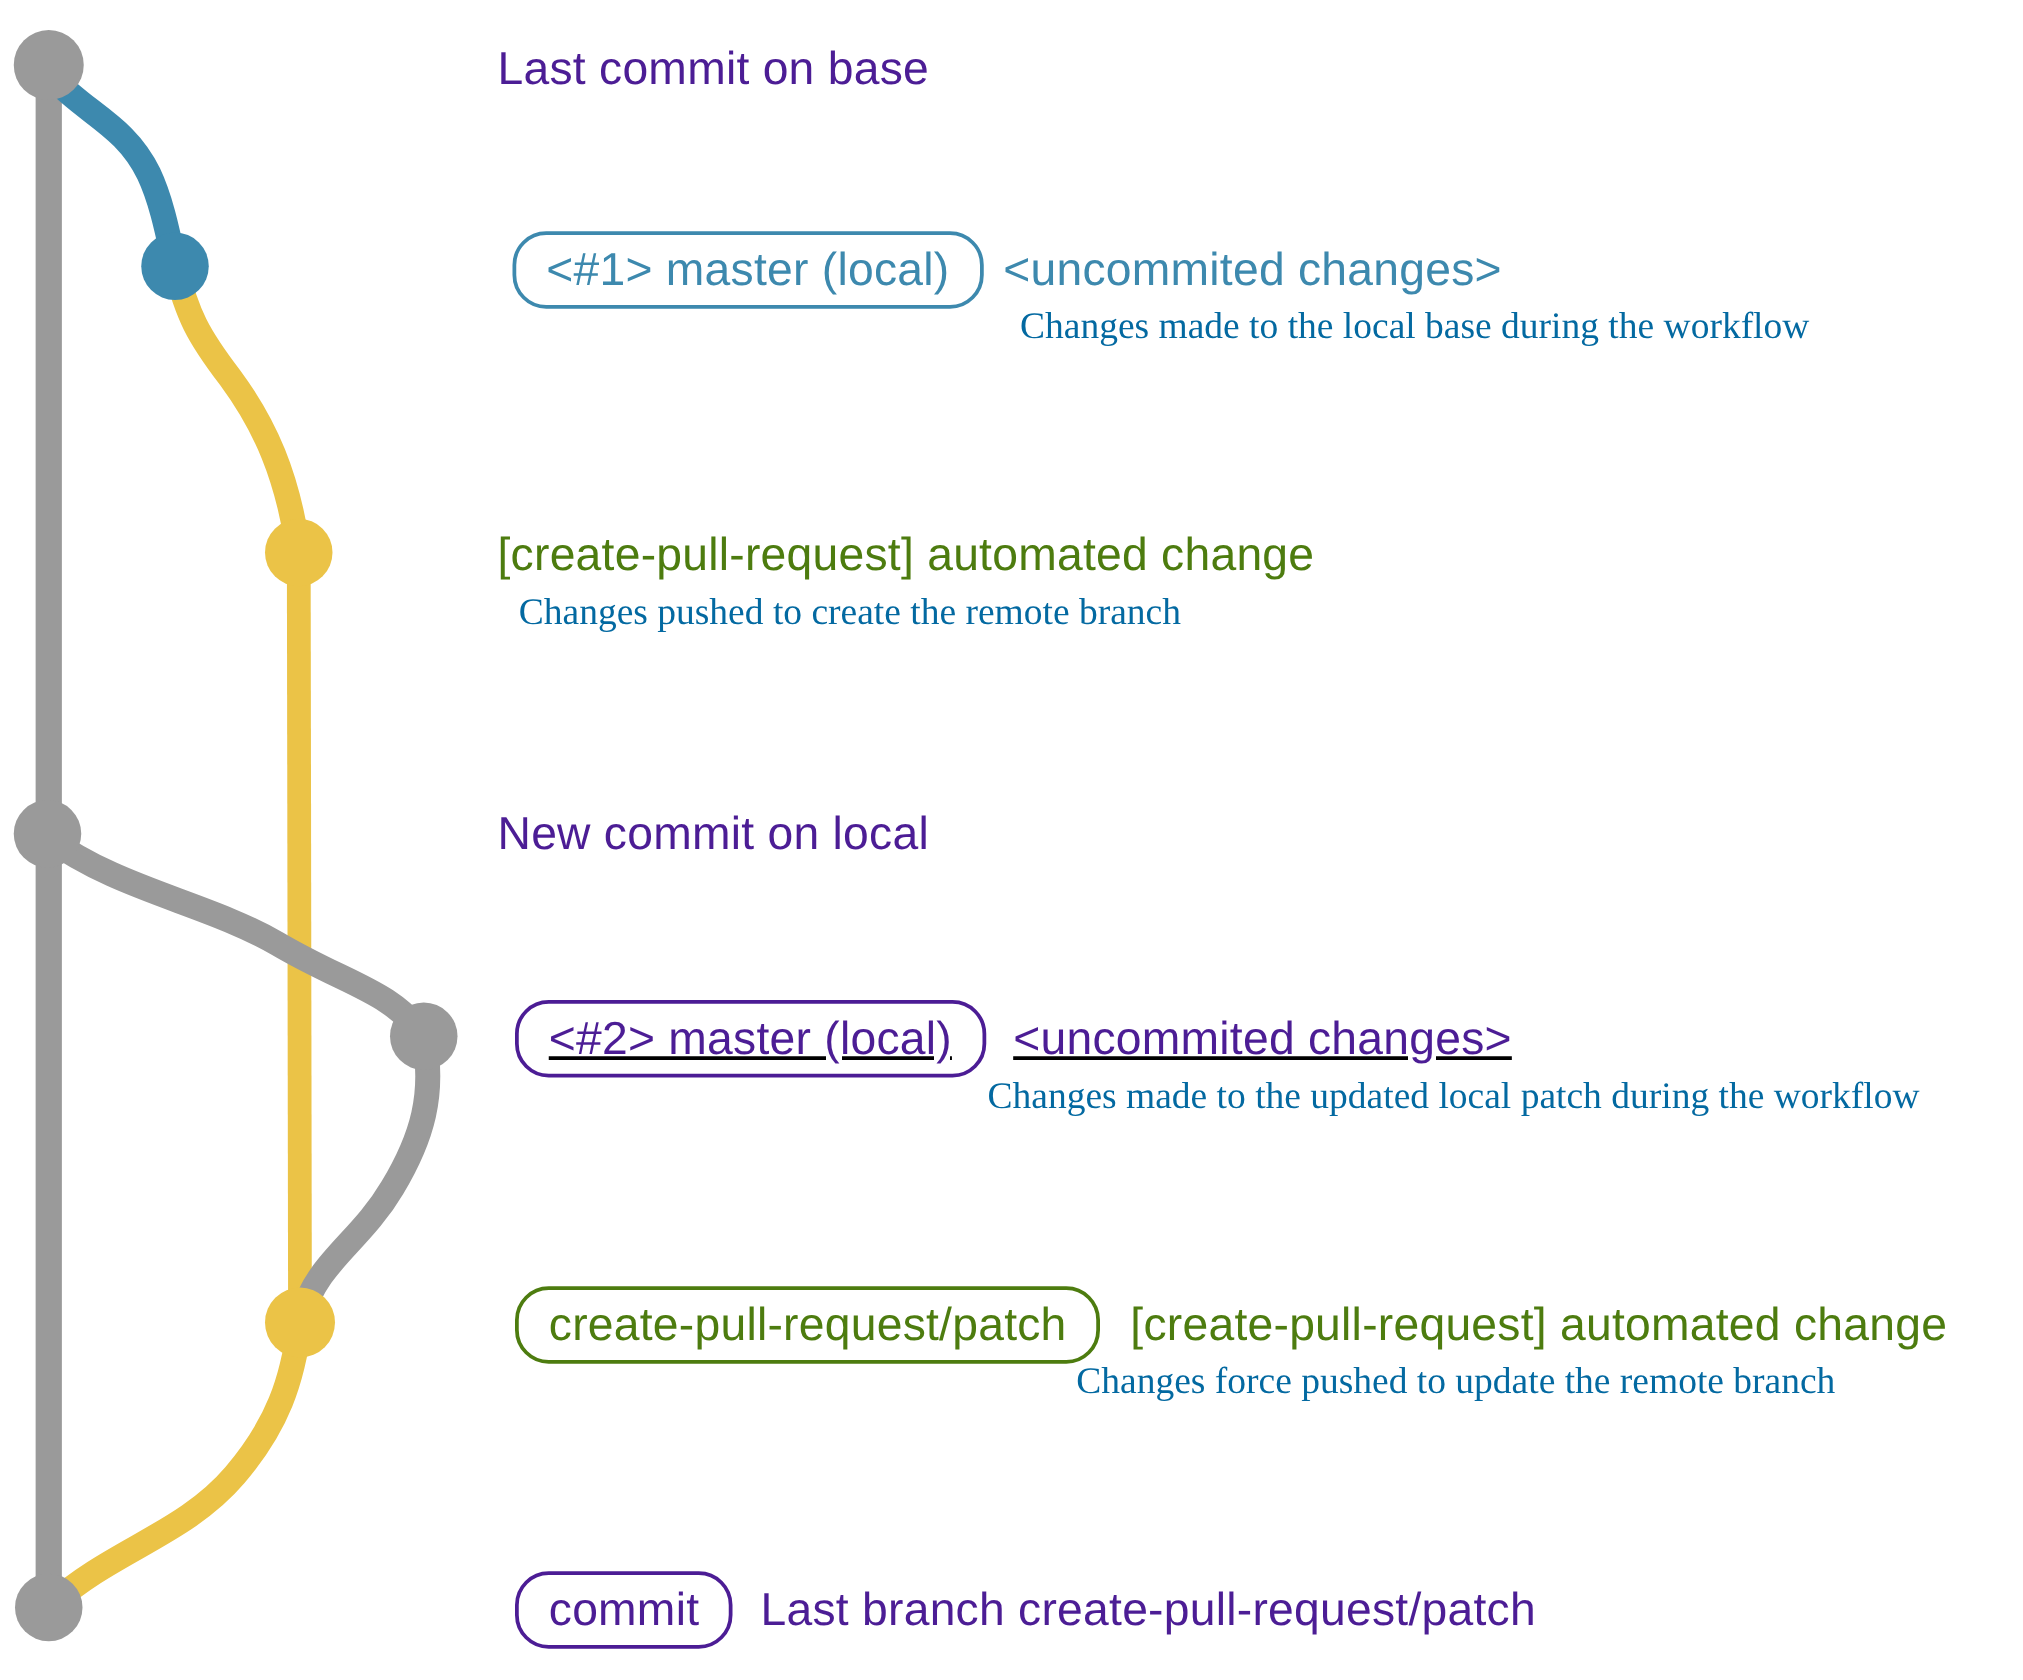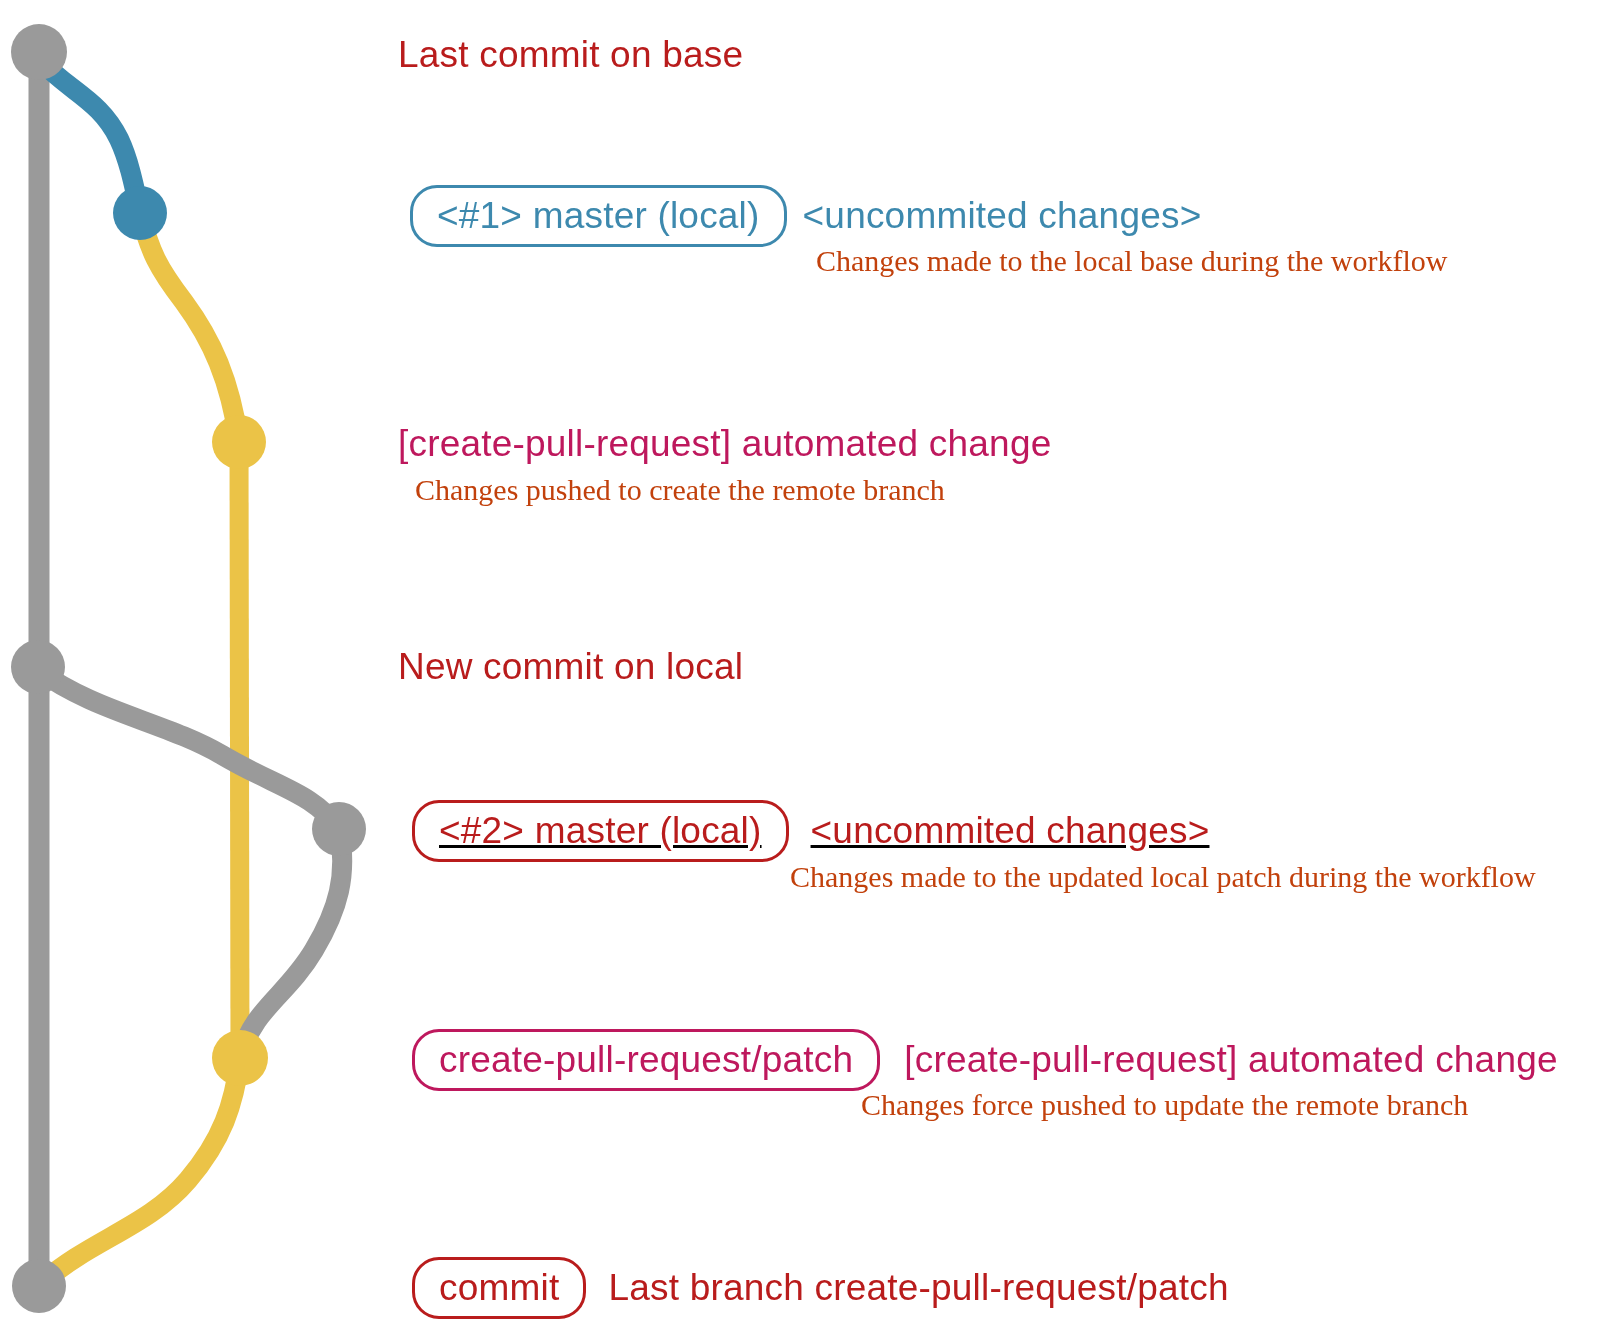--- a/index.html
+++ b/index.html
@@ -43,26 +43,26 @@
     border: 3px solid currentColor;
     border-radius: 27px;
     font-size: 37px;
     letter-spacing: 0.2px;
   }
   .note {
     position: absolute;
     transform: translateY(-50%);
     font-family: "Liberation Serif", serif;
     font-size: 30px;
-    color: #c2410c;
+    color: #0369a1;
     white-space: nowrap;
   }
-  .c-gray   { color: #b91c1c; }
+  .c-gray   { color: #4c1d95; }
   .c-blue   { color: #3d89ae; }
-  .c-yellow { color: #be185d; }
+  .c-yellow { color: #4d7c0f; }
 </style>
 </head>
 <body>
 
 <div id="stage">
 
   <svg id="graph-svg" viewBox="0 0 1618 1344">
       <path d="M 39 52 L 39 1286" stroke="#9a9a9a" stroke-width="21" fill="none" stroke-linecap="butt"></path>
       <path d="M 40 60 C 70 92, 100 100, 119 139 C 128 158, 133 180, 140 213" stroke="#3d89ae" stroke-width="20" fill="none" stroke-linecap="butt"></path>
       <path d="M 140 213 C 150 252, 158 268, 184 302 C 212 340, 230 380, 239 442" stroke="#ebc347" stroke-width="20" fill="none" stroke-linecap="butt"></path>

